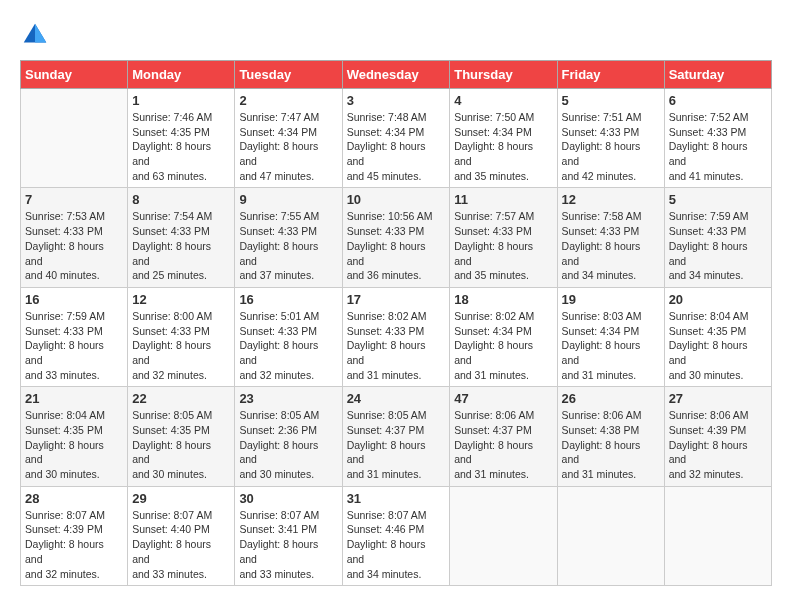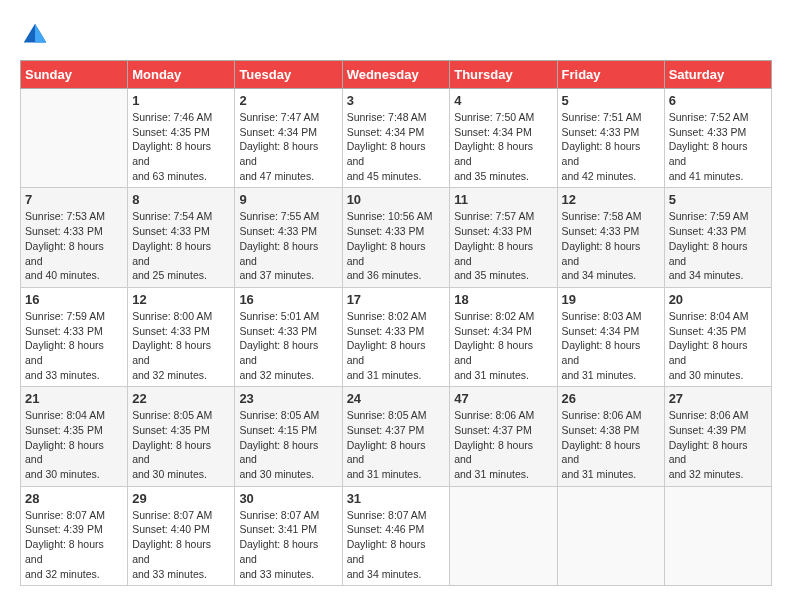--- a/index.html
+++ b/index.html
@@ -215,21 +215,21 @@
         <td>
           <div class="day-number">21</div>
           <div class="day-info"><span>Sunrise: 8:04 AM</span><br><span>Sunset: 4:35 PM</span><br><span>Daylight: 8 hours and</span><br><span>and 30 minutes.</span></div>
         </td>
         <td>
           <div class="day-number">22</div>
           <div class="day-info"><span>Sunrise: 8:05 AM</span><br><span>Sunset: 4:35 PM</span><br><span>Daylight: 8 hours and</span><br><span>and 30 minutes.</span></div>
         </td>
         <td>
           <div class="day-number">23</div>
-          <div class="day-info"><span>Sunrise: 8:05 AM</span><br><span>Sunset: 4:15 PM</span><br><span>Daylight: 8 hours and</span><br><span>and 30 minutes.</span></div>
+          <div class="day-info"><span>Sunrise: 8:05 AM</span><br><span>Sunset: 2:36 PM</span><br><span>Daylight: 8 hours and</span><br><span>and 30 minutes.</span></div>
         </td>
         <td>
           <div class="day-number">24</div>
           <div class="day-info"><span>Sunrise: 8:05 AM</span><br><span>Sunset: 4:37 PM</span><br><span>Daylight: 8 hours and</span><br><span>and 31 minutes.</span></div>
         </td>
         <td>
           <div class="day-number">47</div>
           <div class="day-info"><span>Sunrise: 8:06 AM</span><br><span>Sunset: 4:37 PM</span><br><span>Daylight: 8 hours and</span><br><span>and 31 minutes.</span></div>
         </td>
         <td>

